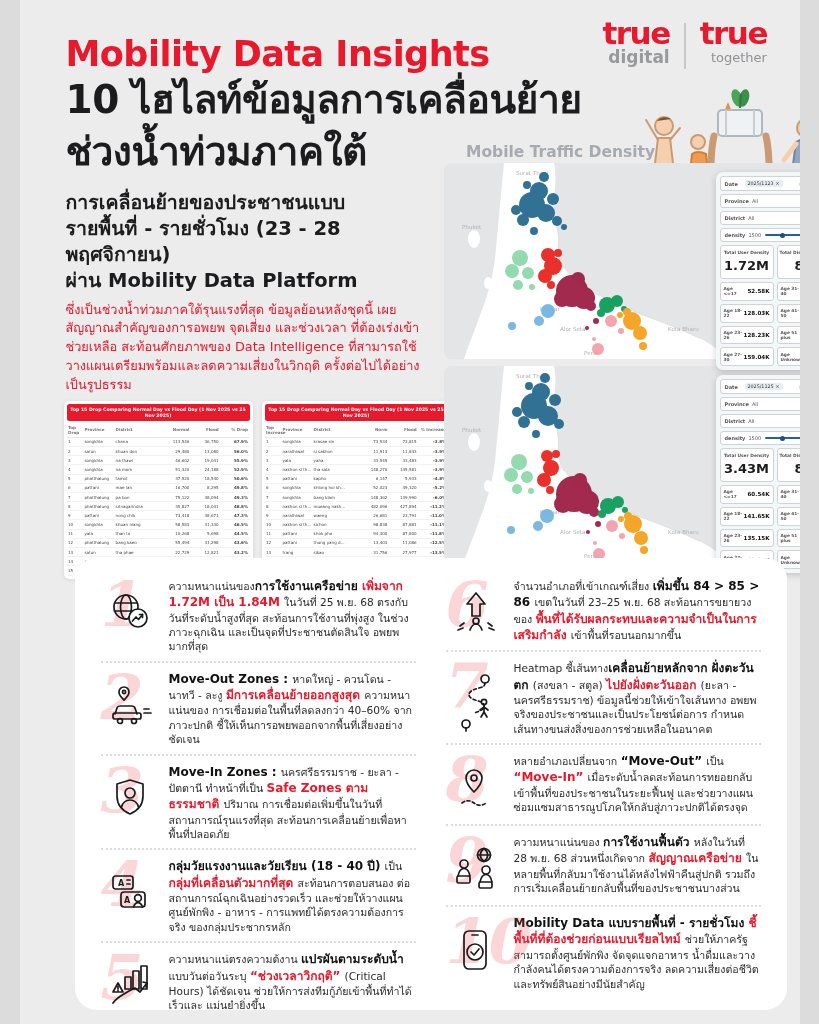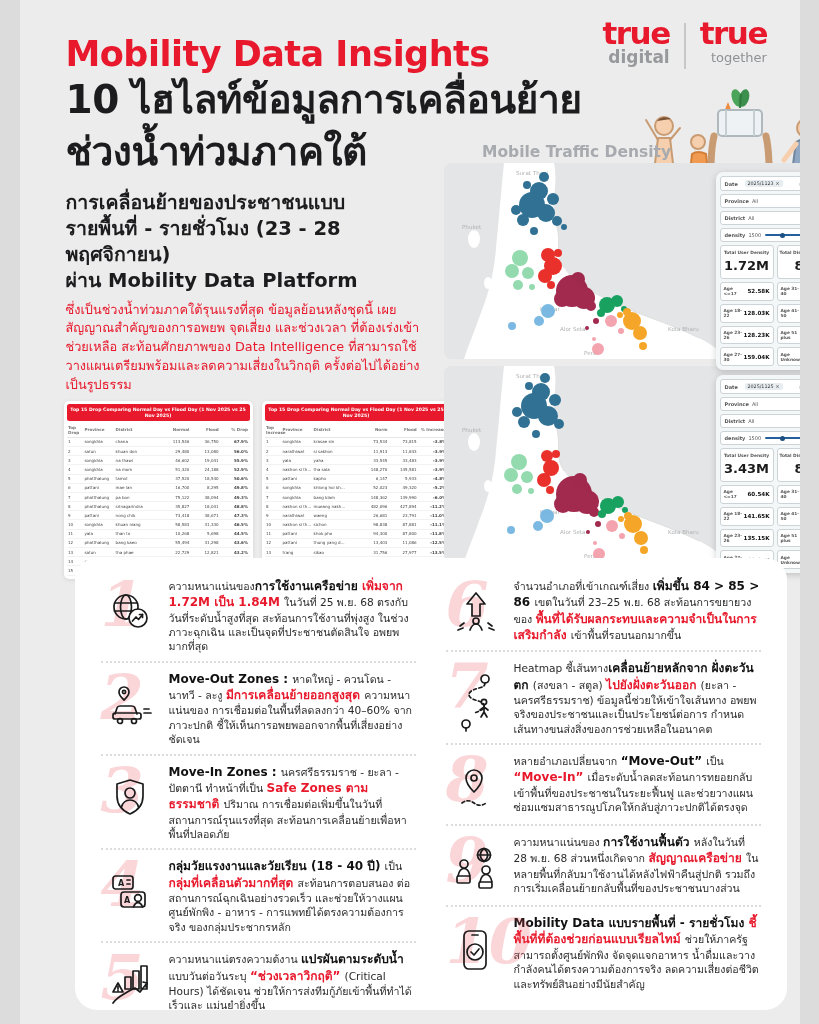--- a/index.html
+++ b/index.html
@@ -29,21 +29,21 @@
   .tcard{width:183px;background:#ffffff;border-radius:5px;padding:3px;box-shadow:0 1px 4px rgba(0,0,0,.10);}
   .ttitle{background:#e8192c;color:#fff;font-size:4.6px;font-weight:bold;text-align:center;padding:3px 3px;border-radius:2.5px;line-height:1.2;}
   .tcard table{width:100%;border-collapse:collapse;table-layout:fixed;margin-top:2px;}
   .tcard th{font-size:4.1px;color:#777;font-weight:700;text-align:left;padding:1.9px 1.5px;border-bottom:0.5px solid #e6e6e6;}
   .tcard td{font-size:4.05px;color:#454545;padding:1.6px 1.5px;border-bottom:0.4px solid #f2f2f2;white-space:nowrap;overflow:hidden;}
   .tcard th.num,.tcard td.num{text-align:right;}
   .pct-red{color:#e8554d;font-weight:700;}
   .pct-teal{color:#22b3a2;font-weight:700;}
 
   
-  .map-title{position:absolute;left:428px;top:143px;width:258px;text-align:center;color:#a7abaf;font-weight:800;font-size:15.5px;}
+  .map-title{position:absolute;left:412px;top:143px;width:258px;text-align:center;color:#a7abaf;font-weight:800;font-size:15.5px;}
   .map-card{position:absolute;left:424px;width:390px;height:196px;background:#e4e5e6;border-radius:8px;overflow:hidden;}
   .map-card svg{position:absolute;left:0;top:0;}
   #mapcard1{top:163px;} #mapcard2{top:366px;}
   .map-label{fill:#b0b2b4;font-size:5.6px;font-family:"DejaVu Sans",sans-serif;}
 
   
   .panel{position:absolute;left:696px;width:119px;background:#f3f7f8;border-radius:7px;padding:4px;box-sizing:border-box;box-shadow:0 2px 7px rgba(0,0,0,.18);}
   #panel1{top:172px;} #panel2{top:375px;}
   .prow{background:#fff;border:0.6px solid #ccd4d8;border-radius:3px;padding:3px 4px;margin-bottom:3px;display:flex;align-items:center;font-size:5px;color:#555;}
   .plabel{flex:none;font-weight:700;margin-right:3px;min-width:17px;}

